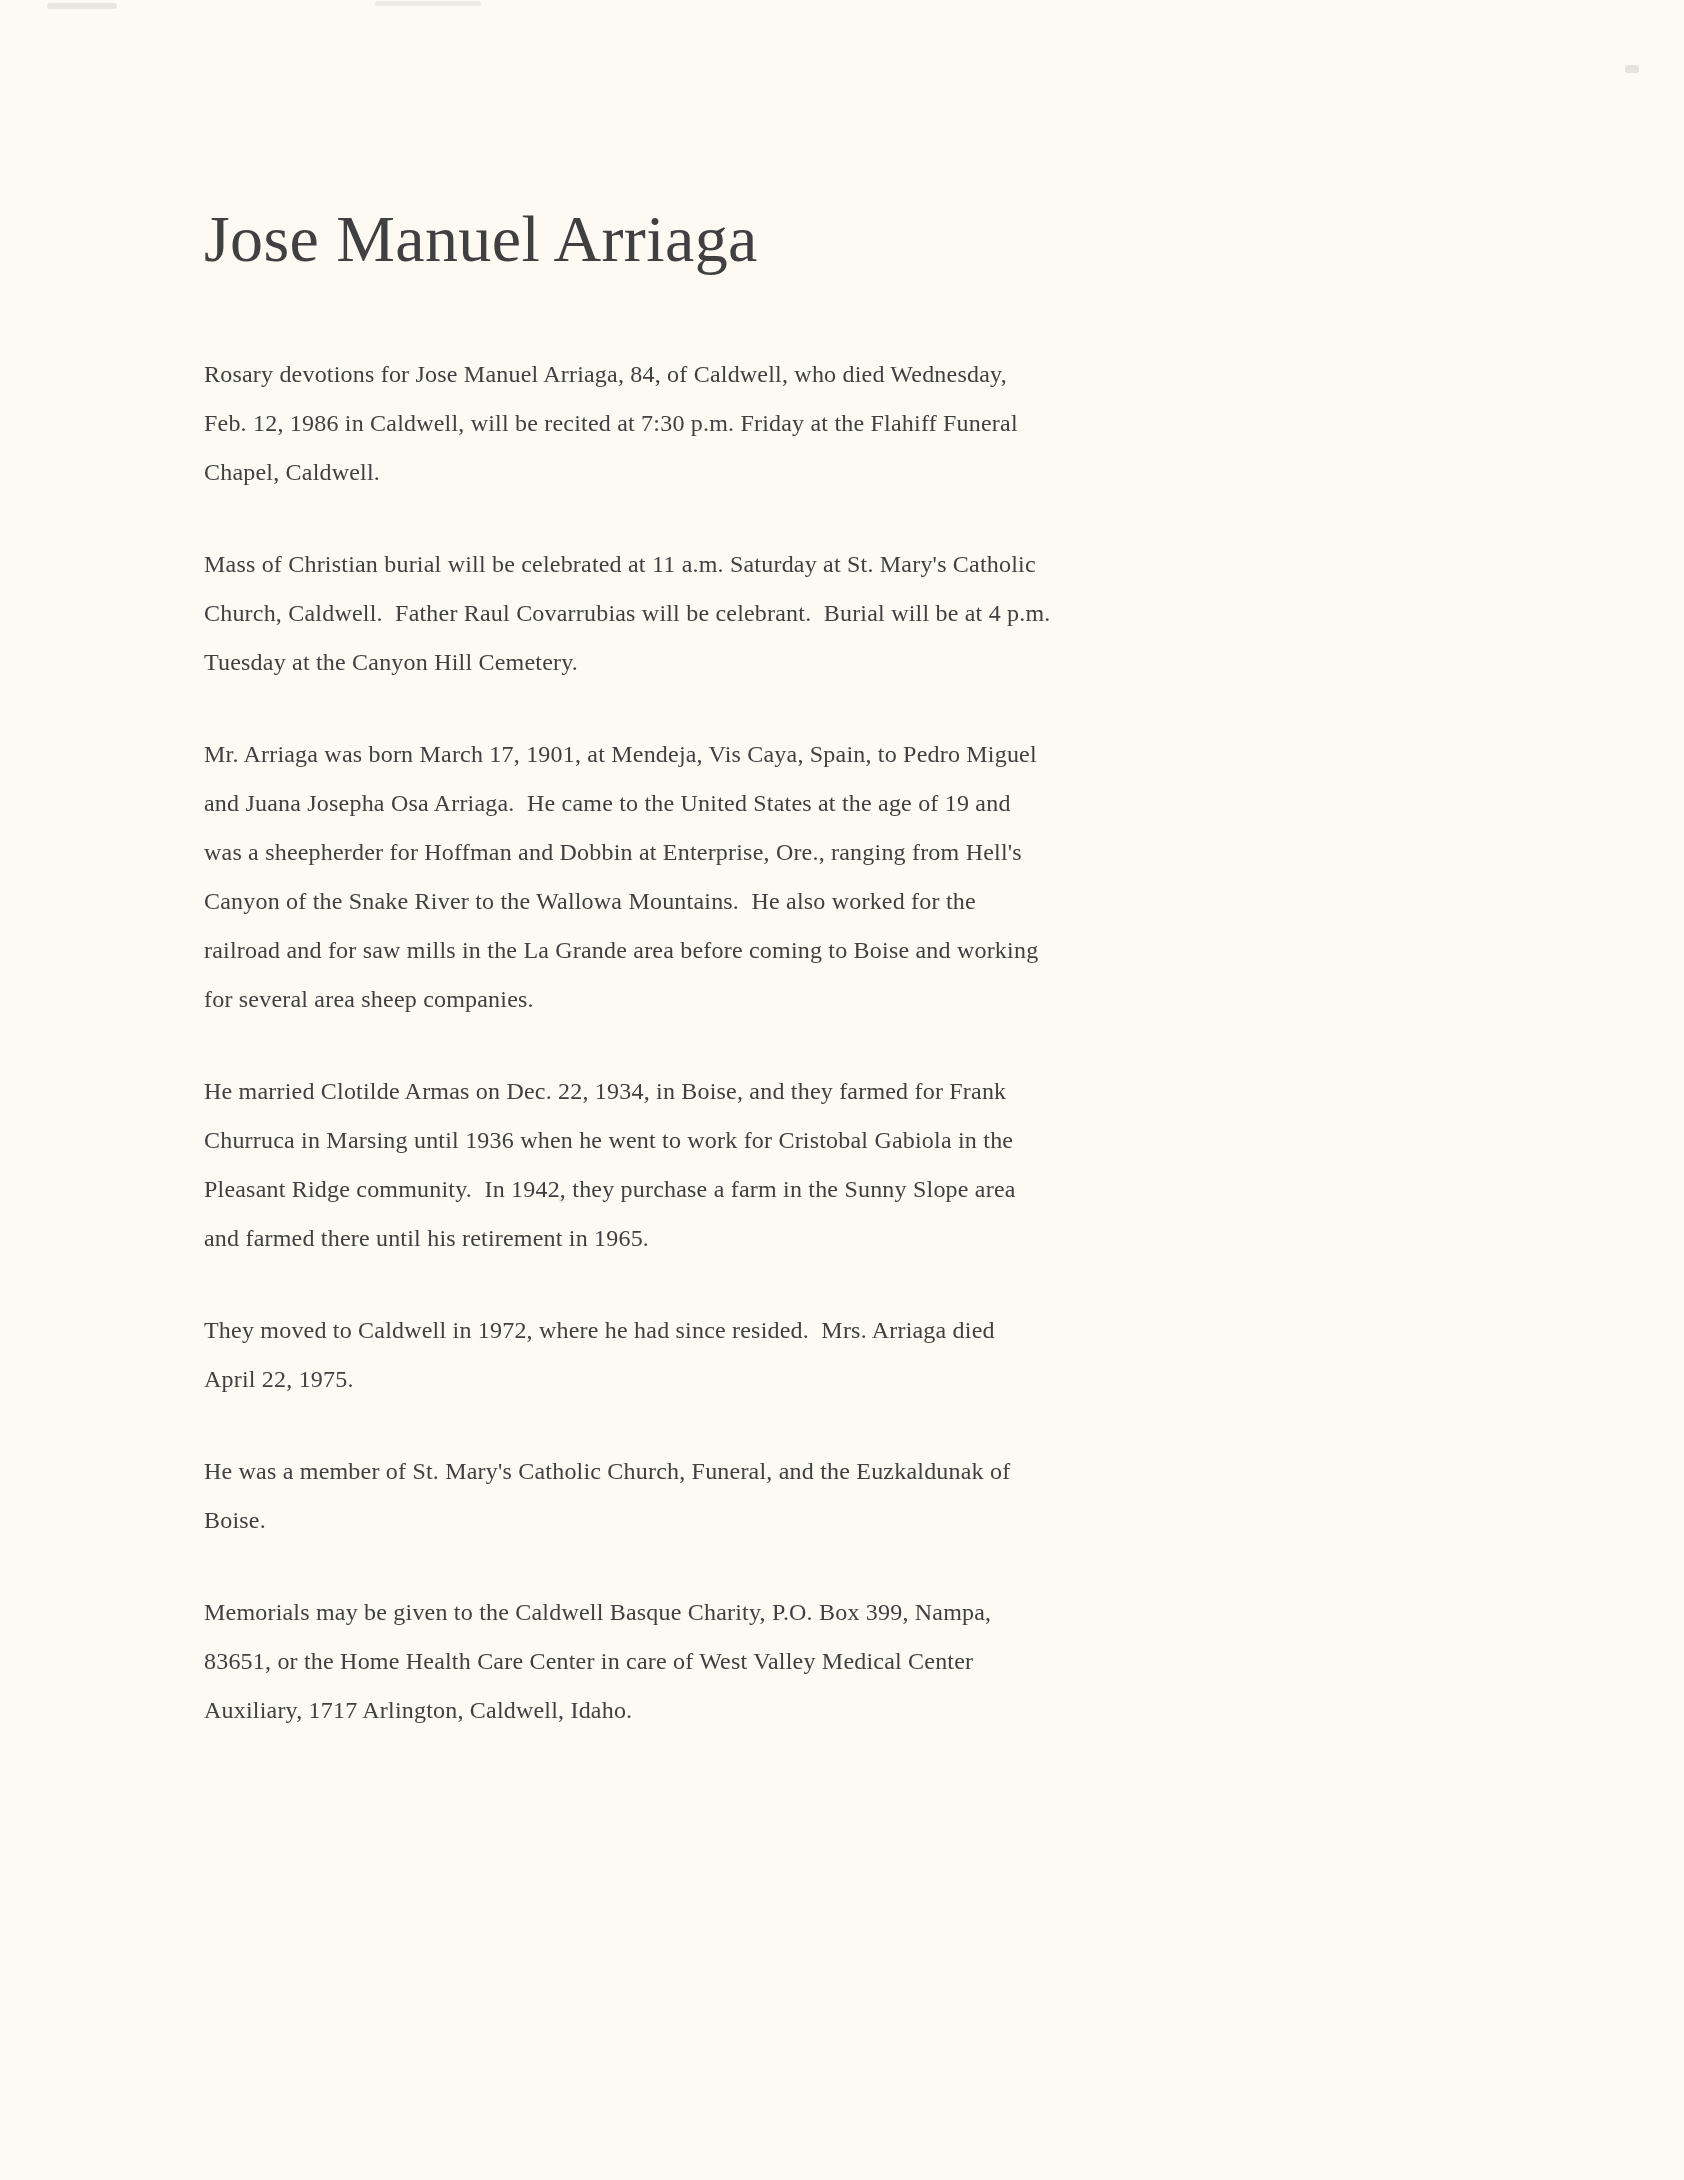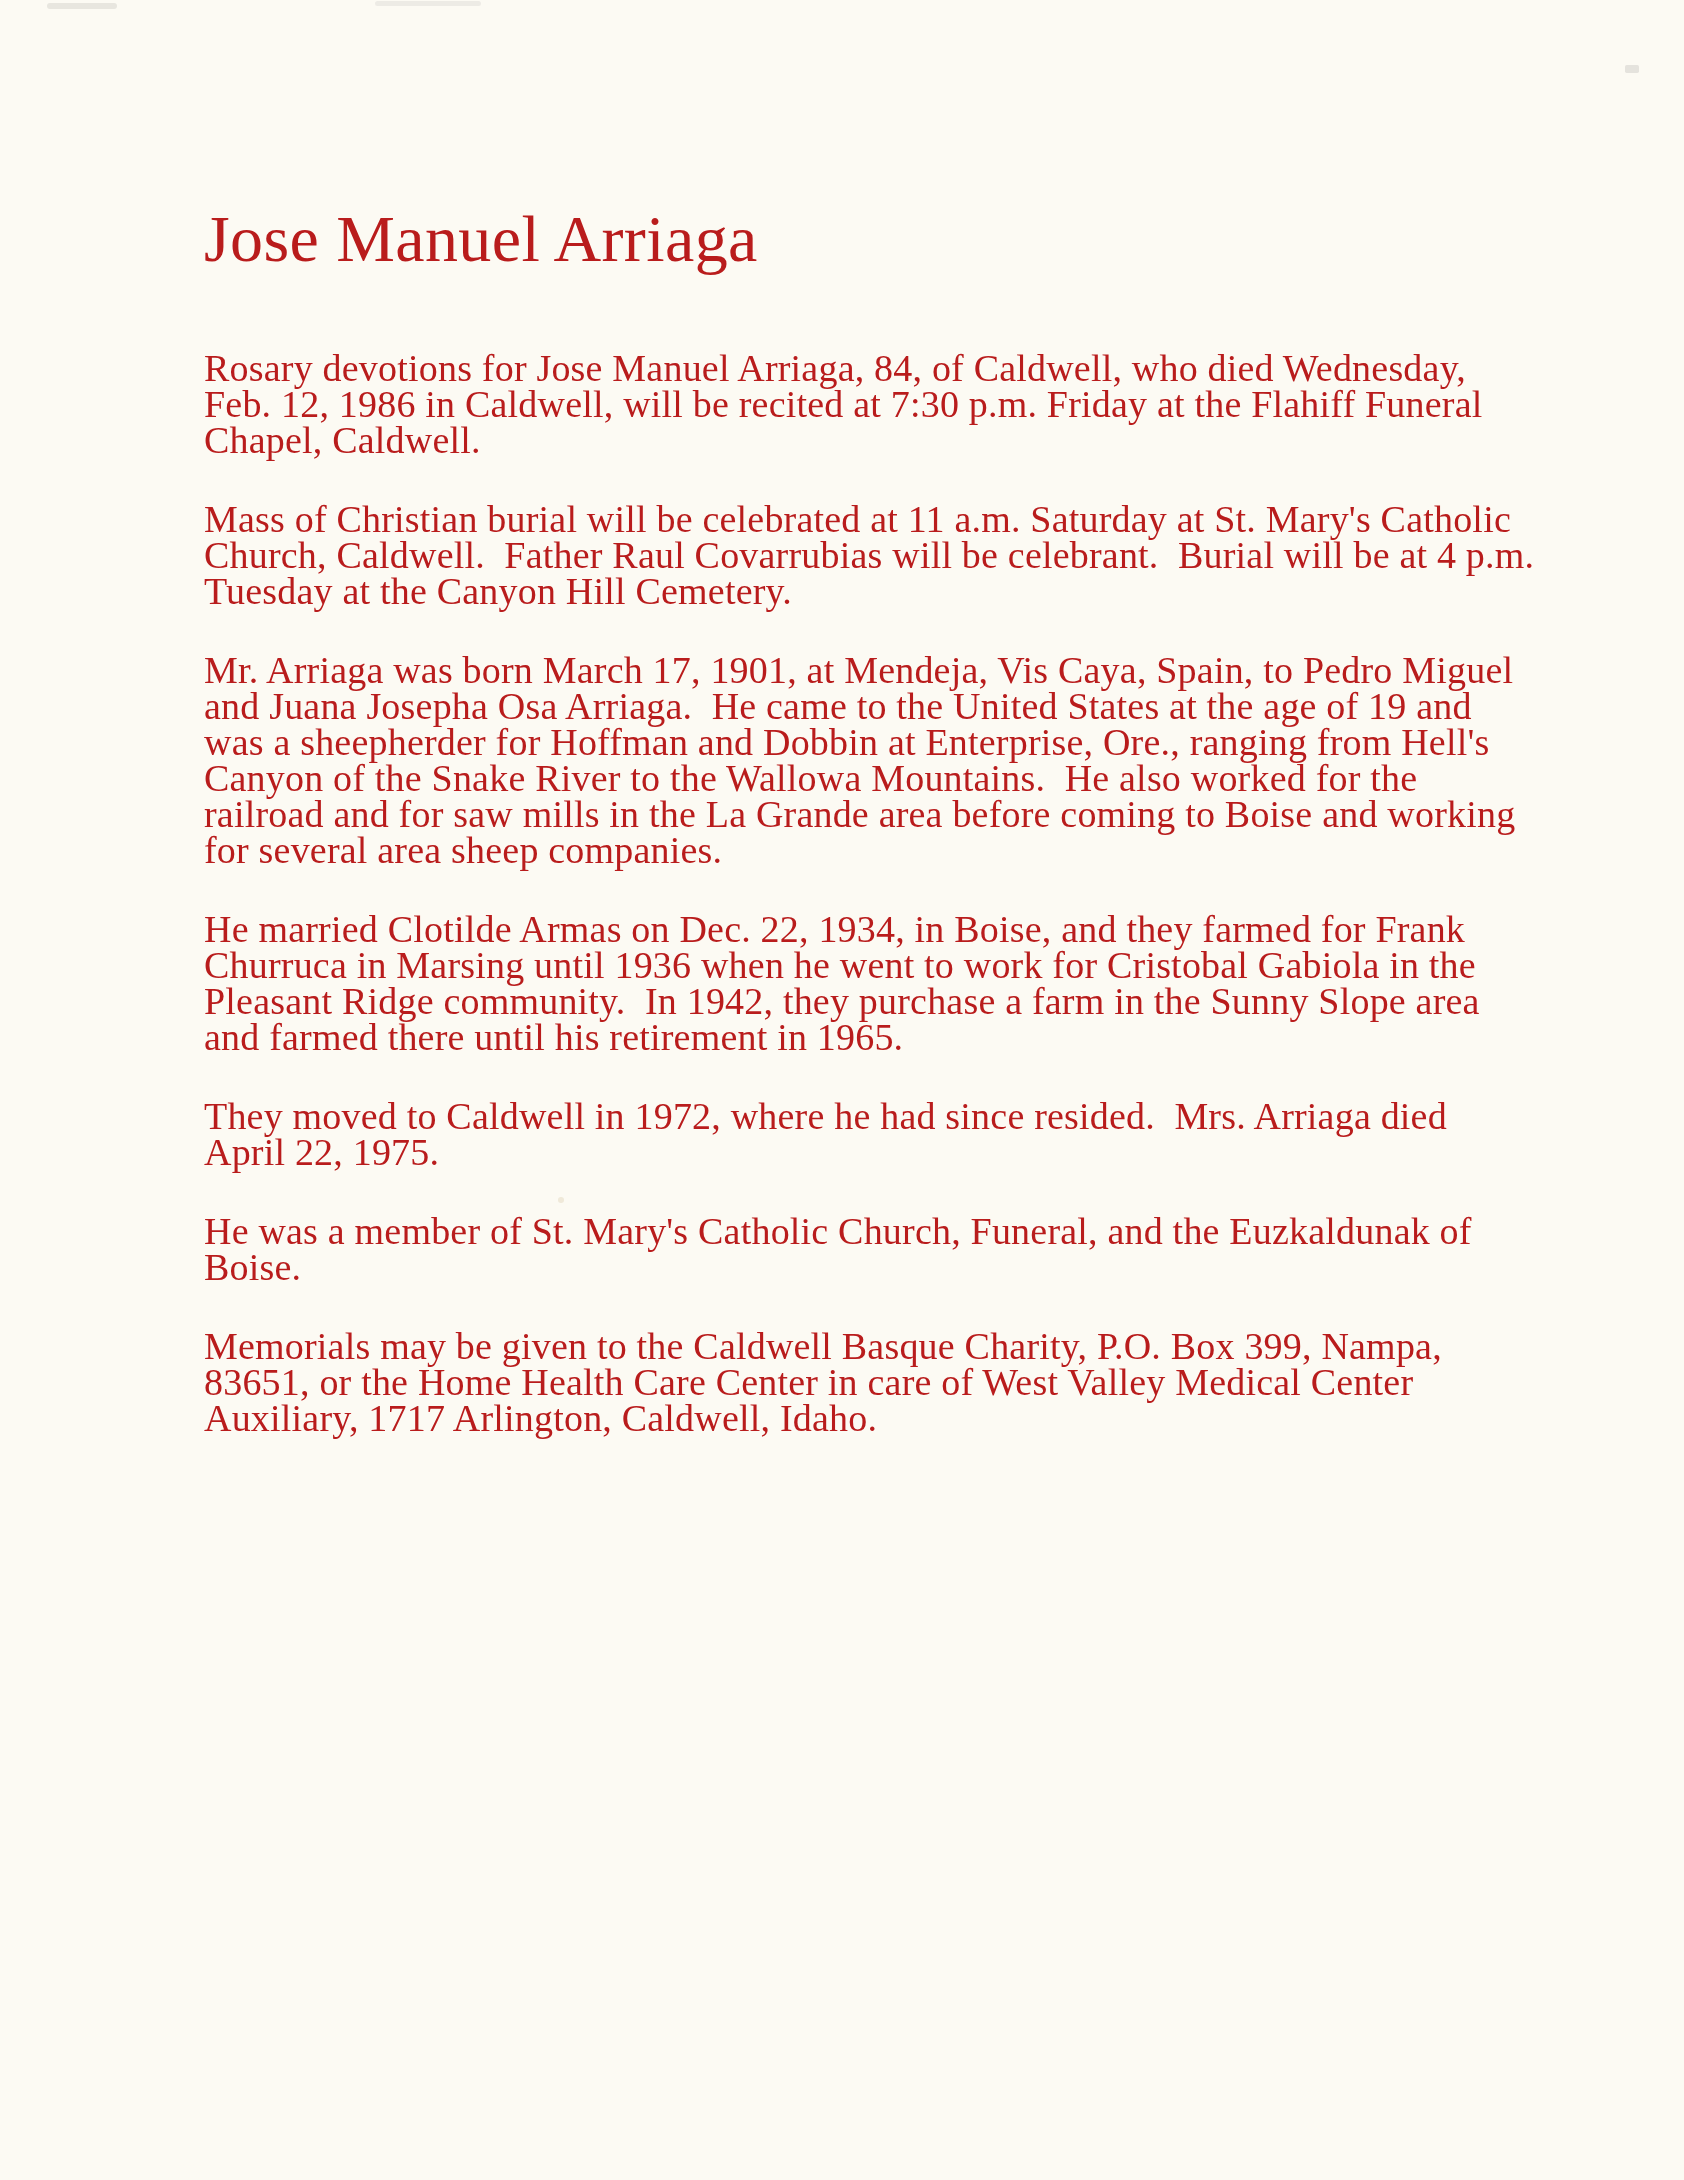--- a/index.html
+++ b/index.html
@@ -26,41 +26,41 @@
     width: 1440px;
   }
   .doc-title {
     font-size: 66px;
     font-weight: 400;
     line-height: 66px;
     margin: 206px 0 78px 0;
     letter-spacing: 0.4px;
   }
   .para {
-    font-size: 38px;
-    line-height: 36px;
+    font-size: 24px;
+    line-height: 49px;
     margin: 0 0 43px 0;
     white-space: pre-wrap;
     letter-spacing: 0.2px;
   }
   
   .artifact {
     position: absolute;
     background: #b9b8b4;
     pointer-events: none;
   }
   .artifact.a1 { left: 47px;   top: 2.6px;  width: 70px;  height: 6px; opacity: .30; border-radius: 3.4px; }
   .artifact.a2 { left: 375px;  top: 0.9px;  width: 106px; height: 5.1px; opacity: .22; border-radius: 2.6px; }
   .artifact.a3 { left: 1625px; top: 65px; width: 13.6px;  height: 7.7px; opacity: .35; border-radius: 1.7px; }
   .artifact.a4 { left: 558px;  top: 1197px; width: 6px; height: 6px; opacity: .25; border-radius: 50%; background: #cdb98a; }
 </style>
 </head>
 <body style="background: rgb(252, 250, 243);">
 
-<div class="page" style="color: #b91c1c; border-radius: 7px;">
+<div class="page" style="color: #404040; border-radius: 7px;">
   <div class="artifact a1"></div>
   <div class="artifact a2"></div>
   <div class="artifact a3"></div>
   <div class="artifact a4"></div>
 
   <div class="content">
     <h1 class="doc-title">Jose Manuel Arriaga</h1>
 
     <p class="para">Rosary devotions for Jose Manuel Arriaga, 84, of Caldwell, who died Wednesday,
 Feb. 12, 1986 in Caldwell, will be recited at 7:30 p.m. Friday at the Flahiff Funeral

